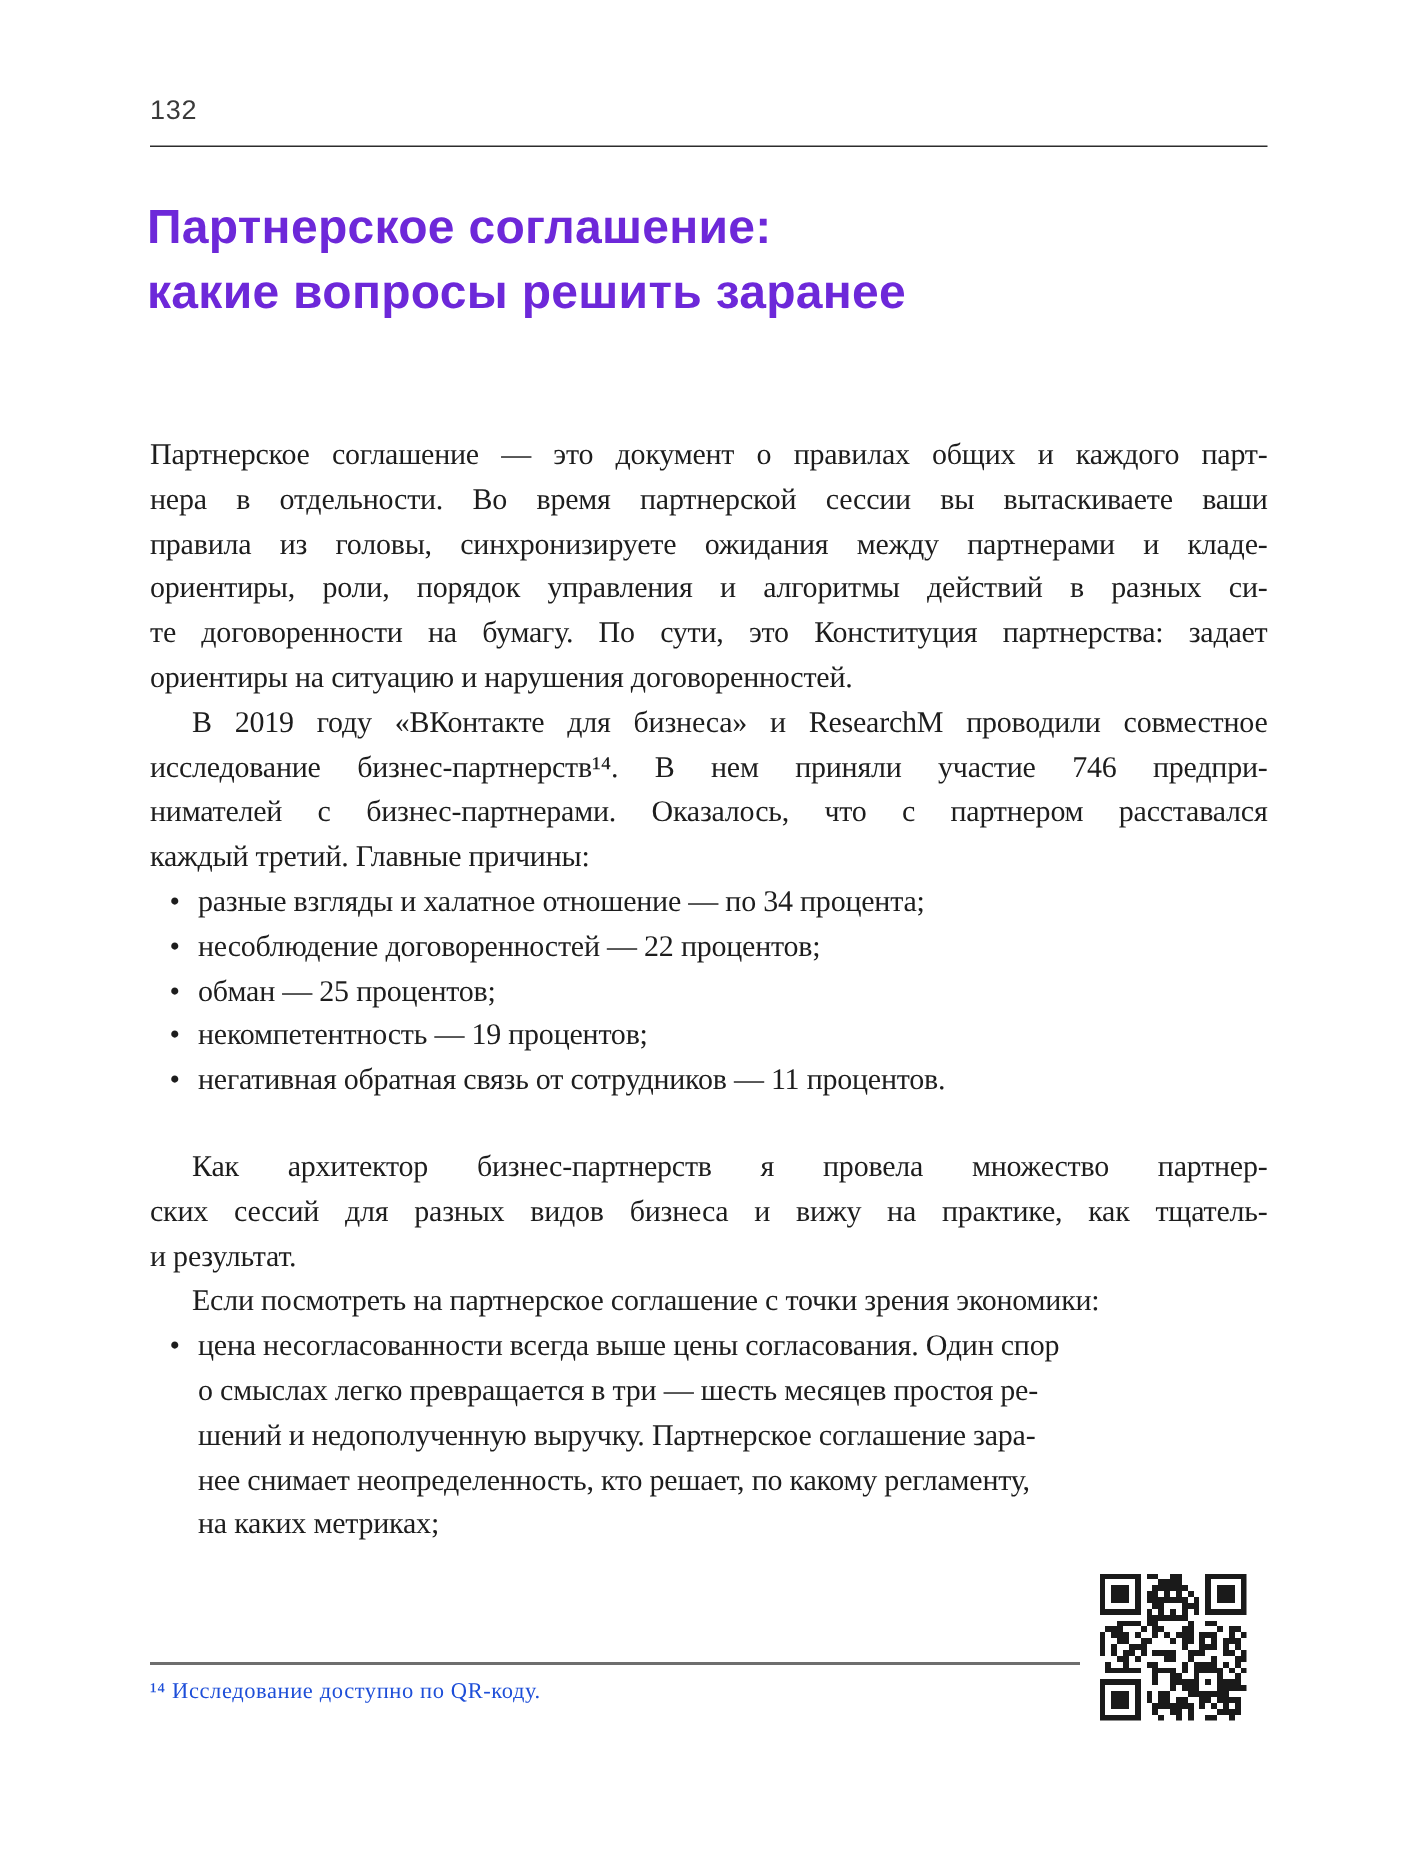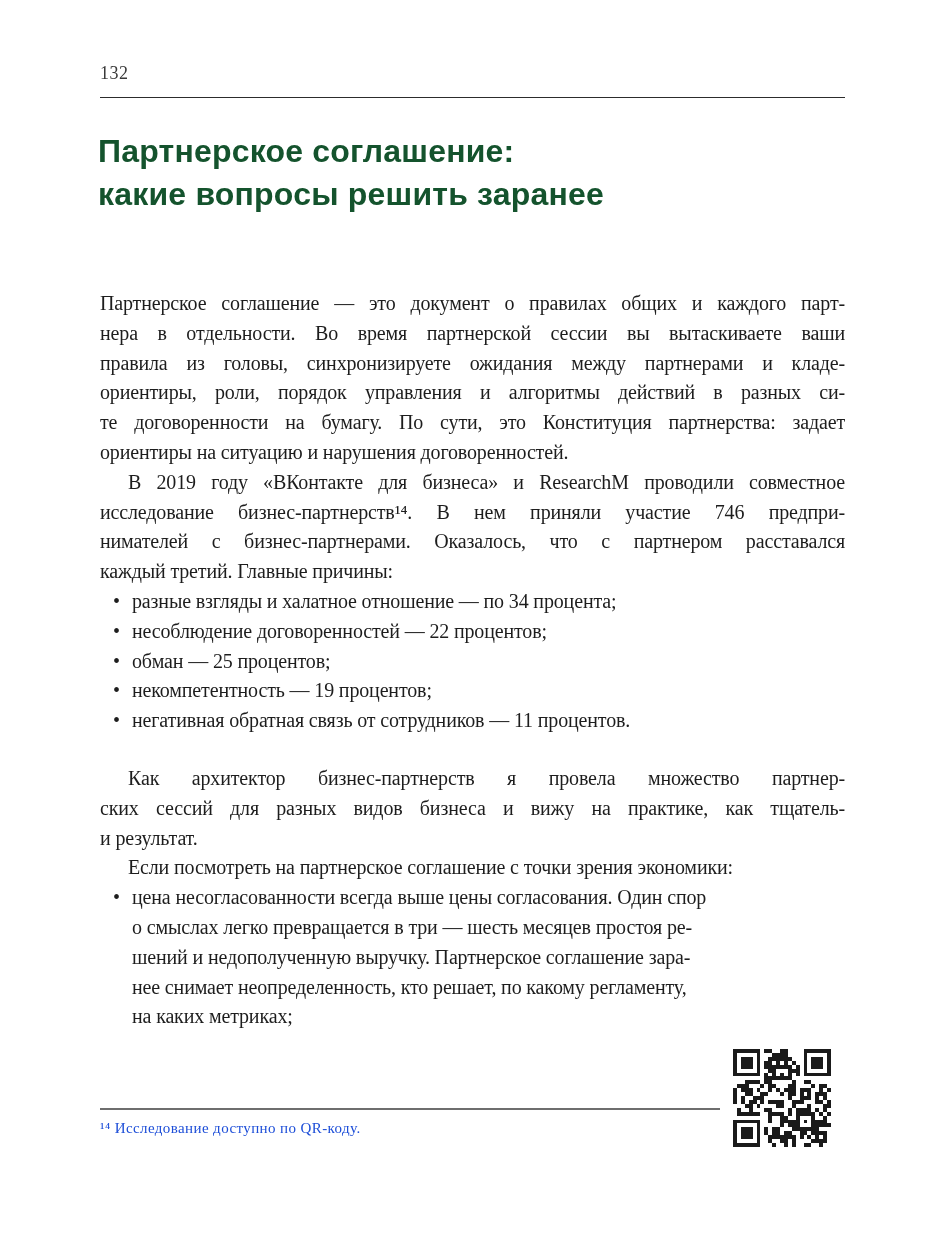--- a/index.html
+++ b/index.html
@@ -7,21 +7,21 @@
     position: relative;
     width: 945px;
     height: 1241px;
     background: #ffffff;
     overflow: hidden;
     font-family: "Liberation Serif", serif;
   }
   .pagenum {
     position: absolute;
     left: 100px; top: 63px;
-    font-family: Liberation Serif, serif;
+    font-family: Liberation Sans, sans-serif;
     font-size: 18px;
     letter-spacing: 0.5px;
     color: #3a3a3a;
   }
   .header-rule {
     position: absolute;
     left: 100px; top: 97px;
     width: 745px; height: 0;
     border-top: 1.5px solid #2c2c2c;
   }
@@ -73,21 +73,21 @@
   }
 </style>
 </head>
 <body>
 
 <div class="page">
 
   <div class="pagenum">132</div>
   <div class="header-rule"></div>
 
-  <div class="heading" style="color: #14532d;">
+  <div class="heading" style="color: #6d28d9;">
     <div>Партнерское соглашение:</div>
     <div>какие вопросы решить заранее</div>
   </div>
 
   <div class="body-text" style="color: rgb(29, 29, 29);">
       <div class="paragraph">
         <div class="tline jline">Партнерское соглашение — это документ о правилах общих и каждого парт-</div>
         <div class="tline jline">нера в отдельности. Во время партнерской сессии вы вытаскиваете ваши</div>
         <div class="tline jline">правила из головы, синхронизируете ожидания между партнерами и кладе-</div>
         <div class="tline jline">ориентиры, роли, порядок управления и алгоритмы действий в разных си-</div>

